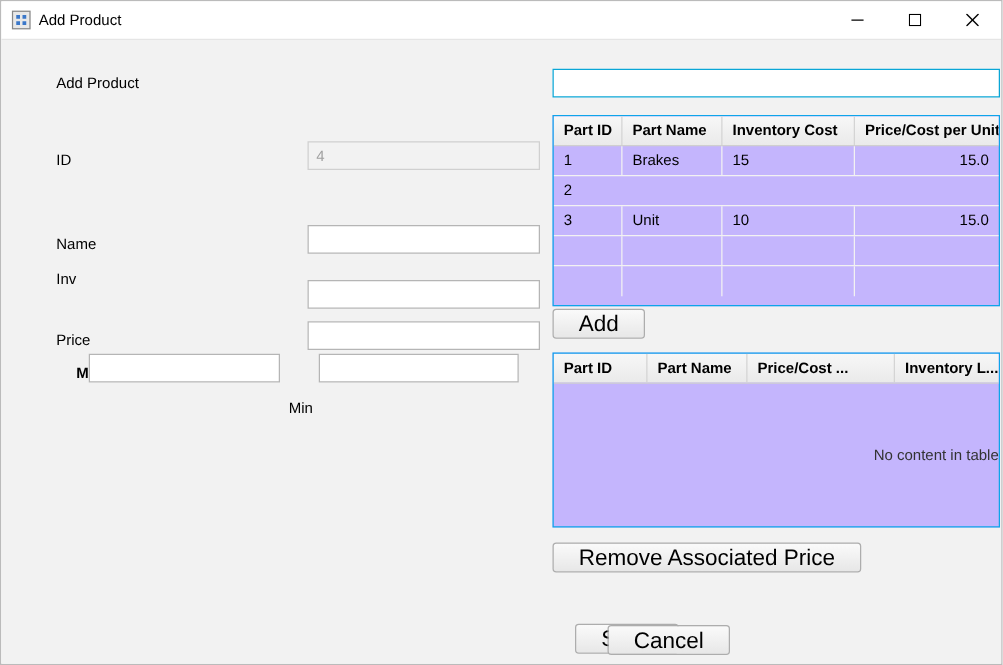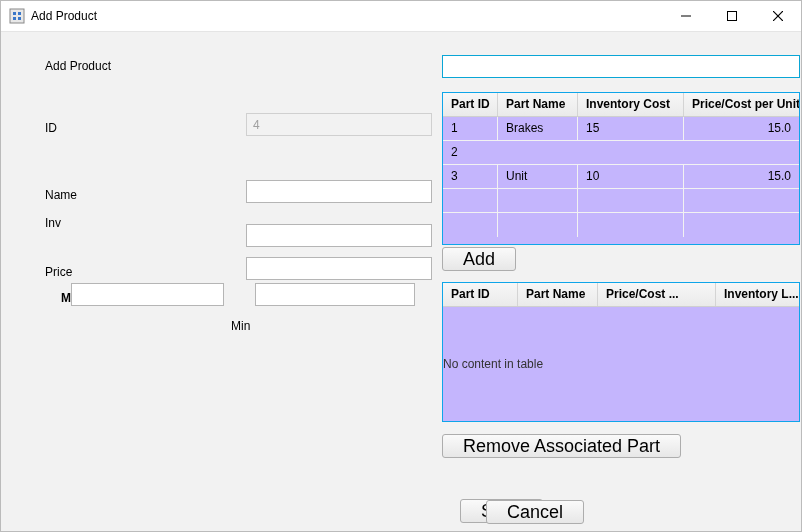--- a/index.html
+++ b/index.html
@@ -235,23 +235,23 @@
 
   <div class="abs btn" style="left:441px; top:215px;">Add</div>
 
   <div class="abs table t2" style="left:441px; top:250px; width:358px; height:140px;">
     <div class="thead">
       <div class="th c1">Part ID</div>
       <div class="th c2">Part Name</div>
       <div class="th c4">Price/Cost ...</div>
       <div class="th c3">Inventory L...</div>
     </div>
-    <div class="tbody" style="height:114px; display:flex; align-items:center; justify-content:flex-start;">
+    <div class="tbody" style="height:114px; display:flex; align-items:center; justify-content:flex-end;">
       <div class="empty-msg">No content in table</div>
     </div>
   </div>
 
-  <div class="abs btn" style="left:441px; top:402px;">Remove Associated Part</div>
+  <div class="abs btn" style="left:441px; top:402px;">Remove Associated Price</div>
 
   <div class="abs btn" style="left:459px; top:442px;margin-top:25px;">Save</div>
   <div class="abs btn" style="left:485px; top:468px;text-align:right;">Cancel</div>
 
 </div>
 
 </body></html>

